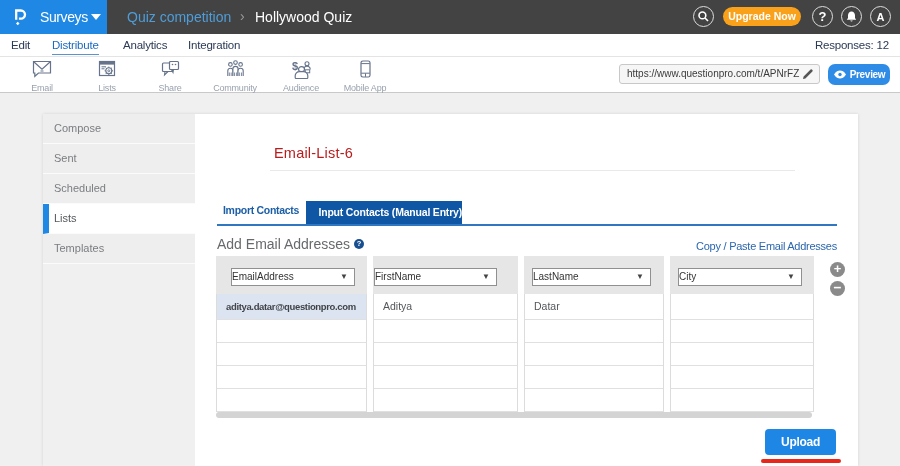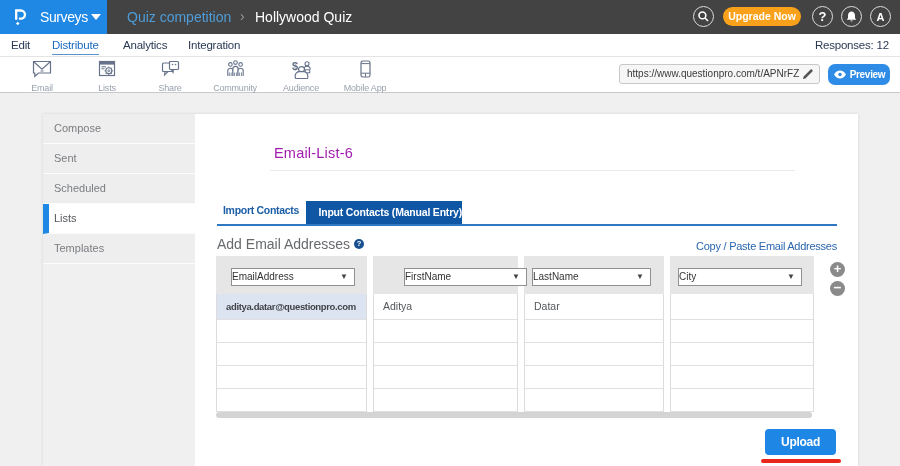--- a/index.html
+++ b/index.html
@@ -32,21 +32,21 @@
 .pencil { position:absolute; right:5px; top:3px; }
 .preview { position:absolute; left:828px; top:7px; width:62px; height:21px; background:#2e8be6; border-radius:7px; color:#fff; font-size:10px; font-weight:bold; letter-spacing:-0.3px; text-align:center; line-height:21px; }
 
 
 .panel { position:absolute; left:43px; top:114px; width:815px; height:352px; background:#fff; box-shadow:0 0 3px rgba(0,0,0,0.12); }
 .sidebar { position:absolute; left:0; top:0; width:152px; height:352px; background:#f0f0f0; }
 .sitem { position:absolute; left:0; width:152px; height:30px; background:#eeeeee; border-bottom:1px solid #fbfbfb; color:#7a7d81; font-size:11px; line-height:29px; padding-left:11px; }
 .sitem.active { background:#fff; border-left:6px solid #1e88e4; padding-left:5px; color:#55585c; }
 
 
-.heading { position:absolute; left:274px; top:145px; font-size:14.5px; color:#a21caf; letter-spacing:0.2px; }
+.heading { position:absolute; left:274px; top:145px; font-size:14.5px; color:#b91c1c; letter-spacing:0.2px; }
 .hr1 { position:absolute; left:270px; top:170px; width:525px; height:1px; background:#e9e9e9; }
 .tabline { position:absolute; left:217px; top:224px; width:620px; height:2px; background:#2f77c0; }
 .tab1 { position:absolute; left:223px; top:204px; font-size:10.5px; font-weight:bold; letter-spacing:-0.3px; color:#1c5ea6; }
 .tab2 { position:absolute; left:306px; top:201px; width:156px; height:23px; background:#0f56a4; color:#fff; font-size:10.5px; font-weight:bold; letter-spacing:-0.2px; text-align:right; line-height:23px; }
 .addlbl { position:absolute; left:217px; top:236px; font-size:14px; color:#67696c; }
 .qmark { position:absolute; left:354px; top:239px; width:10px; height:10px; border-radius:50%; background:#174f91; color:#fff; font-size:7.5px; font-weight:bold; text-align:center; line-height:10px; }
 .cplink { position:absolute; right:63px; top:240px; font-size:11px; letter-spacing:-0.25px; color:#2b66ae; }
 
 
 .thead { position:absolute; top:256px; height:38px; background:#e6e6e6; }
@@ -211,21 +211,21 @@
 <div class="tabline"></div>
 <div class="addlbl">Add Email Addresses</div>
 <div class="qmark">?</div>
 <div class="cplink">Copy / Paste Email Addresses</div>
 
 <div class="thead" style="left:216px; width:151px;"></div>
 <div class="thead" style="left:373px; width:145px;"></div>
 <div class="thead" style="left:524px; width:140px;"></div>
 <div class="thead" style="left:670px; width:144px;"></div>
 <div class="tsel" style="left:231px; width:124px;">EmailAddress<span class="ar">▼</span></div>
-<div class="tsel" style="left:404px; width:123px;">FirstName<span class="ar">▼</span></div>
+<div class="tsel" style="left:374px; width:123px;">FirstName<span class="ar">▼</span></div>
 <div class="tsel" style="left:532px; width:119px;">LastName<span class="ar">▼</span></div>
 <div class="tsel" style="left:678px; width:124px;">City<span class="ar">▼</span></div>
 
 <div class="tcol" style="left:216px; width:151px;">
   <div class="trow first hl">aditya.datar@questionpro.com</div>
   <div class="trow"></div>
     <div class="trow"></div>
     <div class="trow"></div>
     <div class="trow"></div>
 </div>

